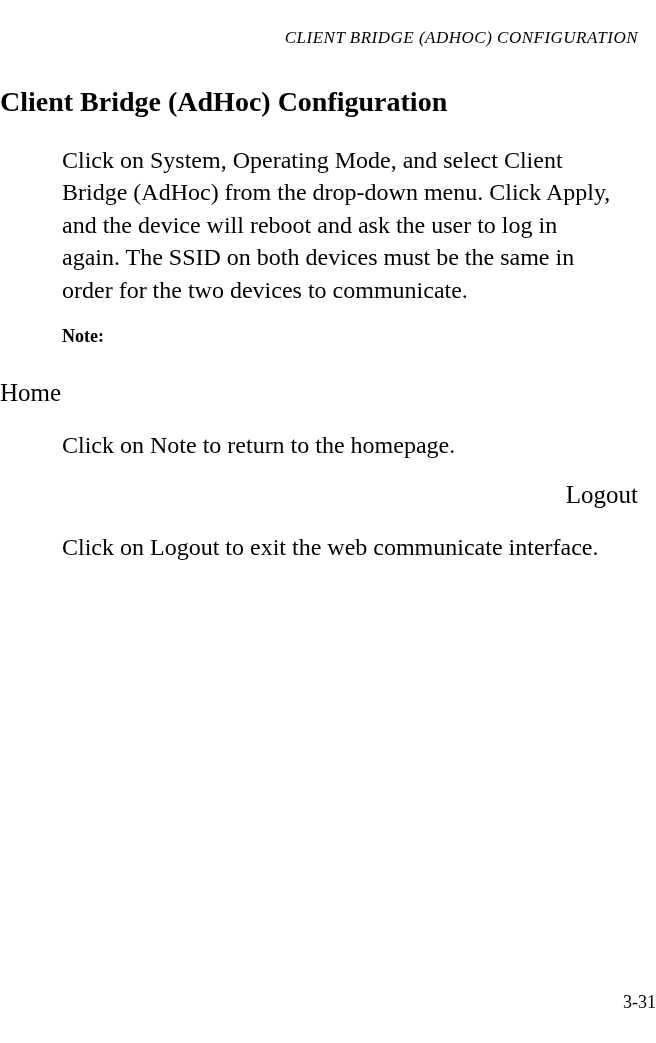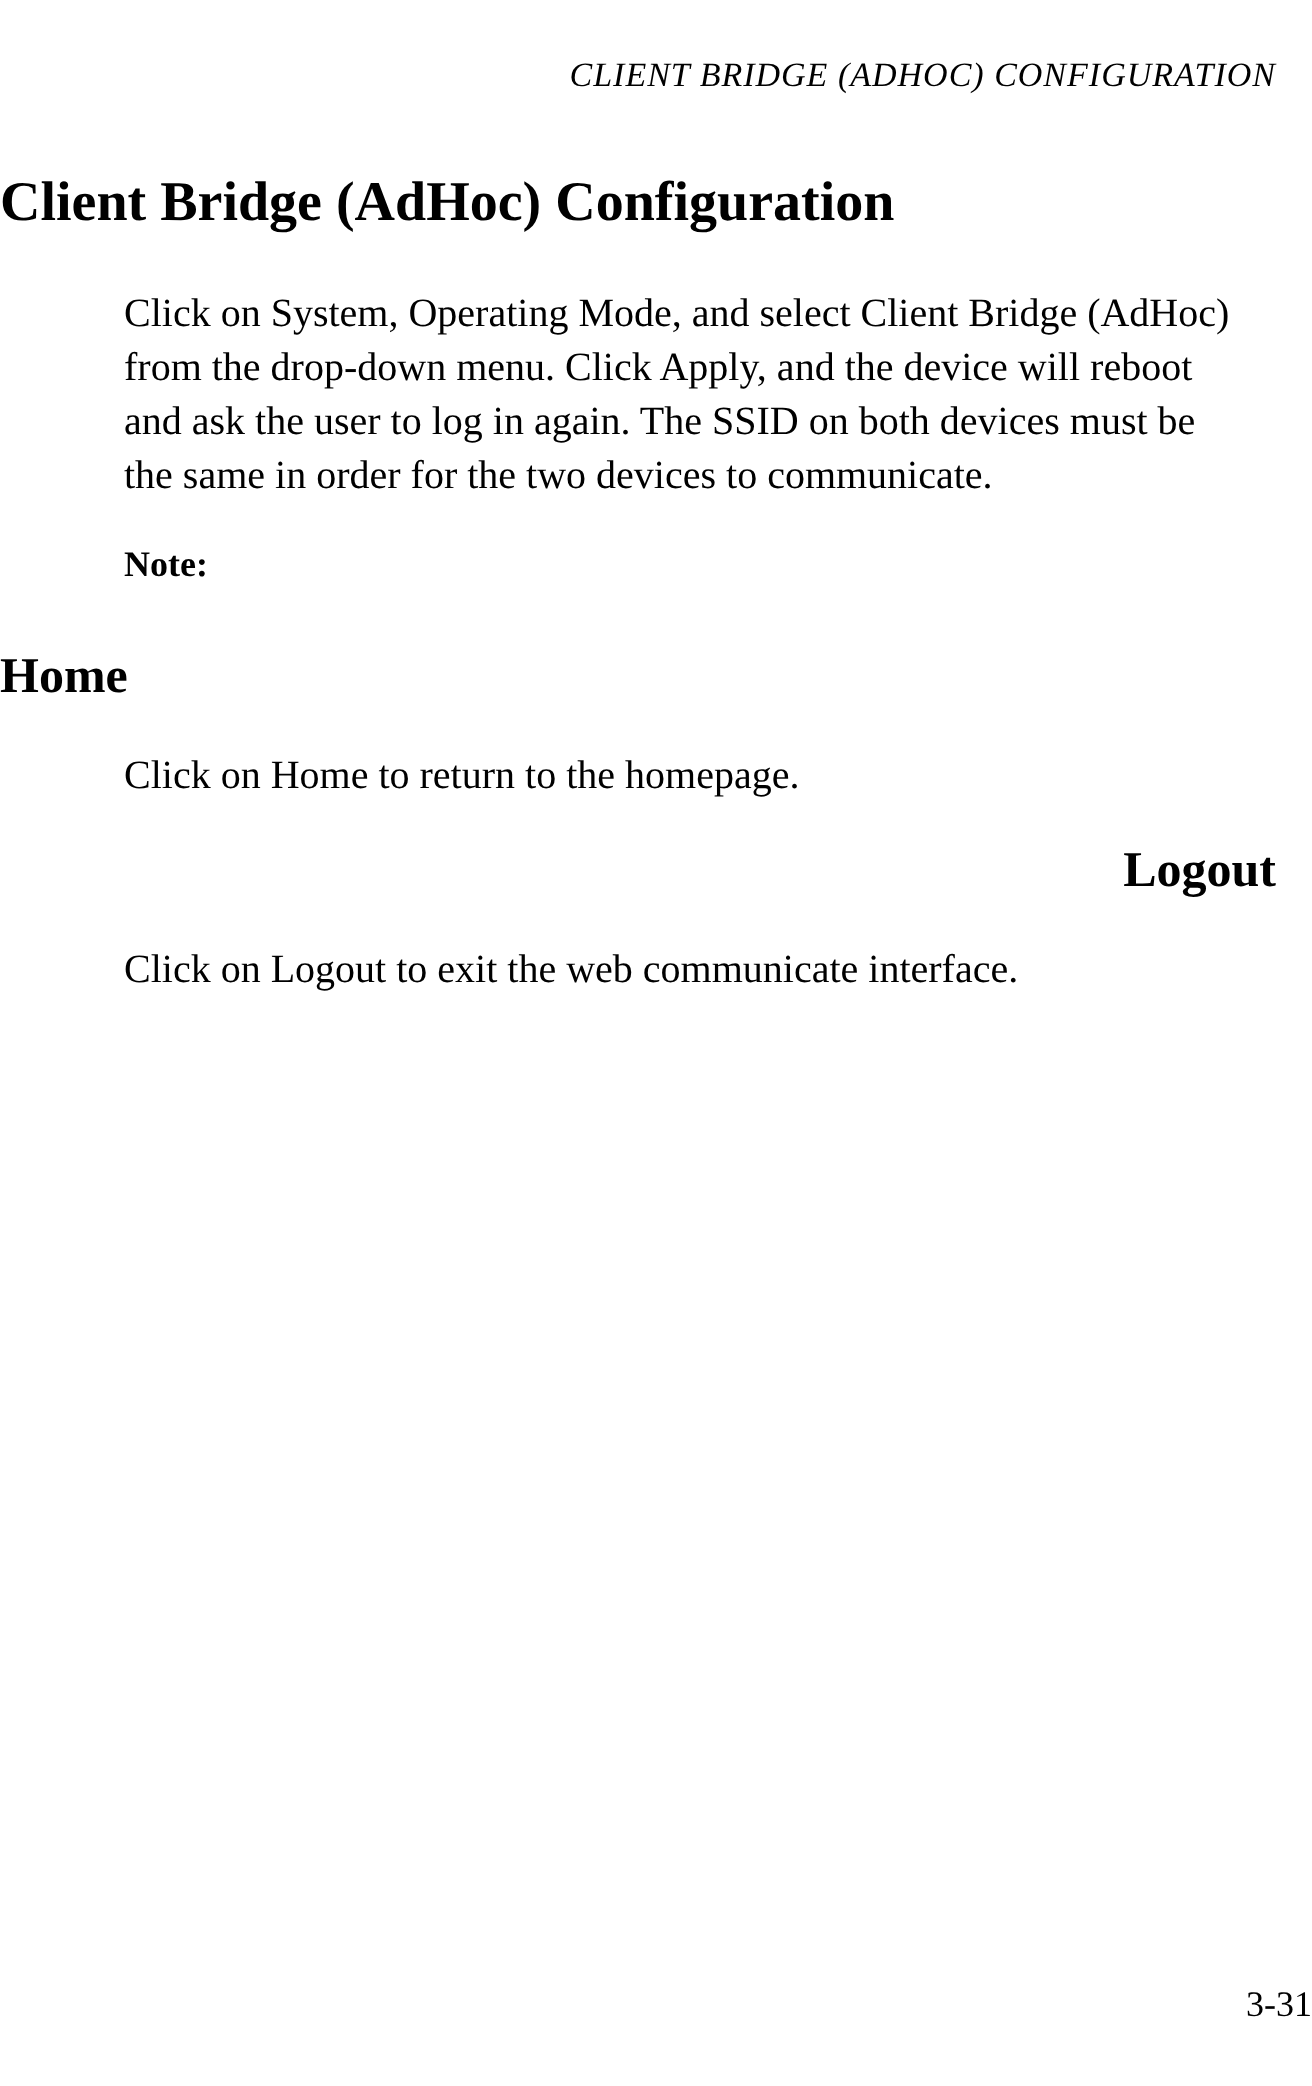--- a/index.html
+++ b/index.html
@@ -25,21 +25,21 @@
       margin-right: 0;
       margin-bottom: 38px;
     }
     .main-heading {
       font-size: 28px;
       font-weight: bold;
       margin-bottom: 26px;
       margin-left: 0;
     }
     .body-text {
-      font-size: 20px;
+      font-size: 24px;
       line-height: 1.35;
       margin-left: 62px;
       margin-right: 18px;
       margin-bottom: 20px;
     }
     .note-block {
       margin-left: 62px;
       margin-right: 60px;
       margin-bottom: 32px;
       display: flex;
@@ -50,21 +50,21 @@
       font-weight: bold;
       font-size: 18px;
       white-space: nowrap;
     }
     .note-text {
       font-size: 18px;
       line-height: 1.35;
     }
     .section-heading {
       font-size: 25px;
-      font-weight: bold;
+      font-weight: normal;
       margin-bottom: 22px;
       margin-left: 0;
     }
     .page-number {
       position: absolute;
       bottom: 30px;
       right: 0;
       font-size: 18px;
     }
   </style>
@@ -76,19 +76,19 @@
 <h1 class="main-heading">Client Bridge (AdHoc) Configuration</h1>
 
 <p class="body-text">Click on System, Operating Mode, and select Client Bridge (AdHoc) from the drop-down menu. Click Apply, and the device will reboot and ask the user to log in again. The SSID on both devices must be the same in order for the two devices to communicate.</p>
 
 <div class="note-block">
   <span class="note-label">Note:</span>
 </div>
 
 <h2 class="section-heading">Home</h2>
 
-<p class="body-text">Click on Home to return to the homepage.</p>
+<p class="body-text">Click on Note to return to the homepage.</p>
 
 <h2 class="section-heading" style="margin-top: 12px; text-align: right;">Logout</h2>
 
 <p class="body-text">Click on Logout to exit the web communicate interface.</p>
 
 <div class="page-number">3-31</div>
 
 </body></html>

